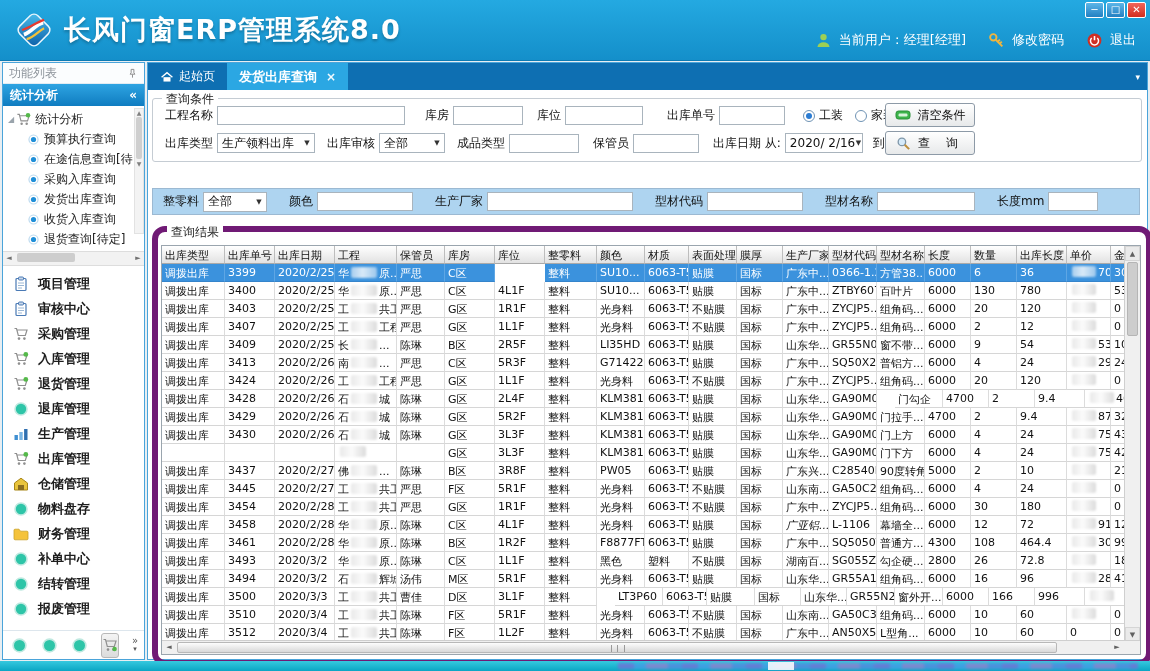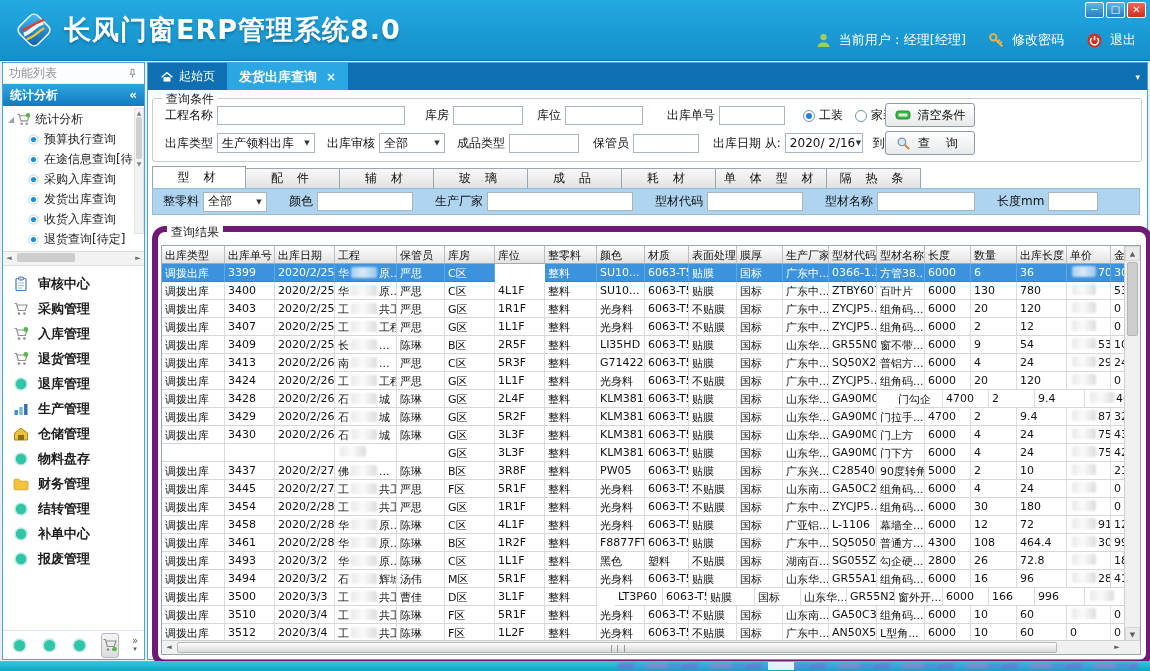--- a/index.html
+++ b/index.html
@@ -284,20 +284,30 @@
   </div>
   <div class="modules" id="modules">
       <div class="module">
         <span class="svgic mic" style="height: 16px; width: 16px;">
           <svg viewBox="0 0 16 16">
             <rect x="3" y="2.5" width="10" height="12" rx="1" fill="#fff" stroke="#4a7ab5" stroke-width="1.2"></rect>
             <rect x="5.5" y="1" width="5" height="3" rx="1" fill="#c9d8ea" stroke="#4a7ab5" stroke-width="1"></rect>
             <path d="M5 7h6M5 9.5h6M5 12h4" stroke="#9bb7d4" stroke-width="1"></path>
           </svg>
         </span>
+        <span>项目管理</span>
+      </div>
+      <div class="module">
+        <span class="svgic mic" style="height: 16px; width: 16px;">
+          <svg viewBox="0 0 16 16">
+            <rect x="3" y="2.5" width="10" height="12" rx="1" fill="#fff" stroke="#4a7ab5" stroke-width="1.2"></rect>
+            <rect x="5.5" y="1" width="5" height="3" rx="1" fill="#c9d8ea" stroke="#4a7ab5" stroke-width="1"></rect>
+            <path d="M5 7h6M5 9.5h6M5 12h4" stroke="#9bb7d4" stroke-width="1"></path>
+          </svg>
+        </span>
         <span>审核中心</span>
       </div>
       <div class="module">
         <span class="svgic mic" style="height: 16px; width: 16px;">
           <svg viewBox="0 0 16 16">
             <path d="M1.5 2.5h2l1.8 7h7L14 4H4.2" fill="none" stroke="#8f8f8f" stroke-width="1.2"></path>
             <circle cx="6" cy="12.6" r="1.3" fill="#8f8f8f"></circle>
             <circle cx="11.4" cy="12.6" r="1.3" fill="#8f8f8f"></circle>
           </svg>
         </span>
@@ -339,20 +349,31 @@
             <rect x="1.5" y="9" width="3.4" height="5" fill="#3f8fd2"></rect>
             <rect x="6.3" y="6" width="3.4" height="8" fill="#79b5e4"></rect>
             <rect x="11.1" y="3" width="3.4" height="11" fill="#2f6fb0"></rect>
           </svg>
         </span>
         <span>生产管理</span>
       </div>
       <div class="module">
         <span class="svgic mic" style="height: 16px; width: 16px;">
           <svg viewBox="0 0 16 16">
+            <path d="M1.5 2.5h2l1.8 7h7L14 4H4.2" fill="none" stroke="#8f8f8f" stroke-width="1.2"></path>
+            <circle cx="6" cy="12.6" r="1.3" fill="#8f8f8f"></circle>
+            <circle cx="11.4" cy="12.6" r="1.3" fill="#8f8f8f"></circle>
+            <circle cx="12.8" cy="3.4" r="2.4" fill="#55b94a"></circle>
+          </svg>
+        </span>
+        <span>出库管理</span>
+      </div>
+      <div class="module">
+        <span class="svgic mic" style="height: 16px; width: 16px;">
+          <svg viewBox="0 0 16 16">
             <path d="M1.5 7L8 2.2 14.5 7v7h-13z" fill="#e9c43c" stroke="#a88617" stroke-width="1"></path>
             <rect x="5" y="9" width="6" height="5" fill="#8a6d1f"></rect>
           </svg>
         </span>
         <span>仓储管理</span>
       </div>
       <div class="module">
         <span class="svgic mic" style="height: 16px; width: 16px;">
           <svg viewBox="0 0 16 16">
             <circle cx="8" cy="8" r="6" fill="#2ec5a8" stroke="#bfe9e0" stroke-width="1.6"></circle>
@@ -367,29 +388,29 @@
           </svg>
         </span>
         <span>财务管理</span>
       </div>
       <div class="module">
         <span class="svgic mic" style="height: 16px; width: 16px;">
           <svg viewBox="0 0 16 16">
             <circle cx="8" cy="8" r="6" fill="#2ec5a8" stroke="#bfe9e0" stroke-width="1.6"></circle>
           </svg>
         </span>
+        <span>补单中心</span>
+      </div>
+      <div class="module">
+        <span class="svgic mic" style="height: 16px; width: 16px;">
+          <svg viewBox="0 0 16 16">
+            <circle cx="8" cy="8" r="6" fill="#2ec5a8" stroke="#bfe9e0" stroke-width="1.6"></circle>
+          </svg>
+        </span>
         <span>结转管理</span>
-      </div>
-      <div class="module">
-        <span class="svgic mic" style="height: 16px; width: 16px;">
-          <svg viewBox="0 0 16 16">
-            <circle cx="8" cy="8" r="6" fill="#2ec5a8" stroke="#bfe9e0" stroke-width="1.6"></circle>
-          </svg>
-        </span>
-        <span>补单中心</span>
       </div>
       <div class="module">
         <span class="svgic mic" style="height: 16px; width: 16px;">
           <svg viewBox="0 0 16 16">
             <circle cx="8" cy="8" r="6" fill="#2ec5a8" stroke="#bfe9e0" stroke-width="1.6"></circle>
           </svg>
         </span>
         <span>报废管理</span>
       </div>
     </div>
@@ -503,30 +524,20 @@
         <span class="svgic" style="width:15px;height:15px;letter-spacing:0">
           <svg viewBox="0 0 16 16">
               <circle cx="6.3" cy="6.3" r="4" fill="#d6ebfa" stroke="#7e96a8" stroke-width="1.4"></circle>
               <path d="M9.3 9.3L14 14" stroke="#bd8f3e" stroke-width="2.2"></path>
             </svg>
         </span>
         <span>查 询</span>
       </div>
     </div>
 
-    <div class="mat-tabs" id="matTabs">
-        <div class="mtab active">型 材</div>
-        <div class="mtab">配 件</div>
-        <div class="mtab">辅 材</div>
-        <div class="mtab">玻 璃</div>
-        <div class="mtab">成 品</div>
-        <div class="mtab">耗 材</div>
-        <div class="mtab">单 体 型 材</div>
-        <div class="mtab">隔 热 条</div>
-      </div>
 
     <div class="subfilter">
       <span class="ql">整零料</span>
       <span class="combo" style="width:64px;background:#fff">
         <span>全部</span>
         <span class="arr">▼</span>
       </span>
       <span class="ql ml">颜色</span>
       <input class="ti" style="width: 96px;">
       <span class="ql ml">生产厂家</span>
@@ -879,21 +890,21 @@
               <span class="gcell" style="width: 60px;">2020/2/28</span>
               <span class="gcell" style="width: 62px;">华<span class="cz" style="width: 26px;"></span>原...</span>
               <span class="gcell" style="width: 48px;">陈琳</span>
               <span class="gcell" style="width: 50px;">C区</span>
               <span class="gcell" style="width: 50px;">4L1F</span>
               <span class="gcell" style="width: 52px;">整料</span>
               <span class="gcell" style="width: 48px;">光身料</span>
               <span class="gcell" style="width: 44px;">6063-T5</span>
               <span class="gcell" style="width: 48px;">贴膜</span>
               <span class="gcell" style="width: 46px;">国标</span>
-              <span class="gcell" style="width: 46px;">广亚铝...</span>
+              <span class="gcell" style="width: 46px; font-style: italic;">广亚铝...</span>
               <span class="gcell" style="width: 48px;">L-1106</span>
               <span class="gcell" style="width: 48px;">幕墙全...</span>
               <span class="gcell" style="width: 46px;">6000</span>
               <span class="gcell" style="width: 46px;">12</span>
               <span class="gcell" style="width: 50px;">72</span>
               <span class="gcell" style="width: 44px;"><span class="cz" style="width: 24px;"></span>916</span>
               <span class="gcell" style="width: 24px;">123</span>
             </div>
             <div class="grow">
               <span class="gcell" style="width: 63px;">调拨出库</span>

